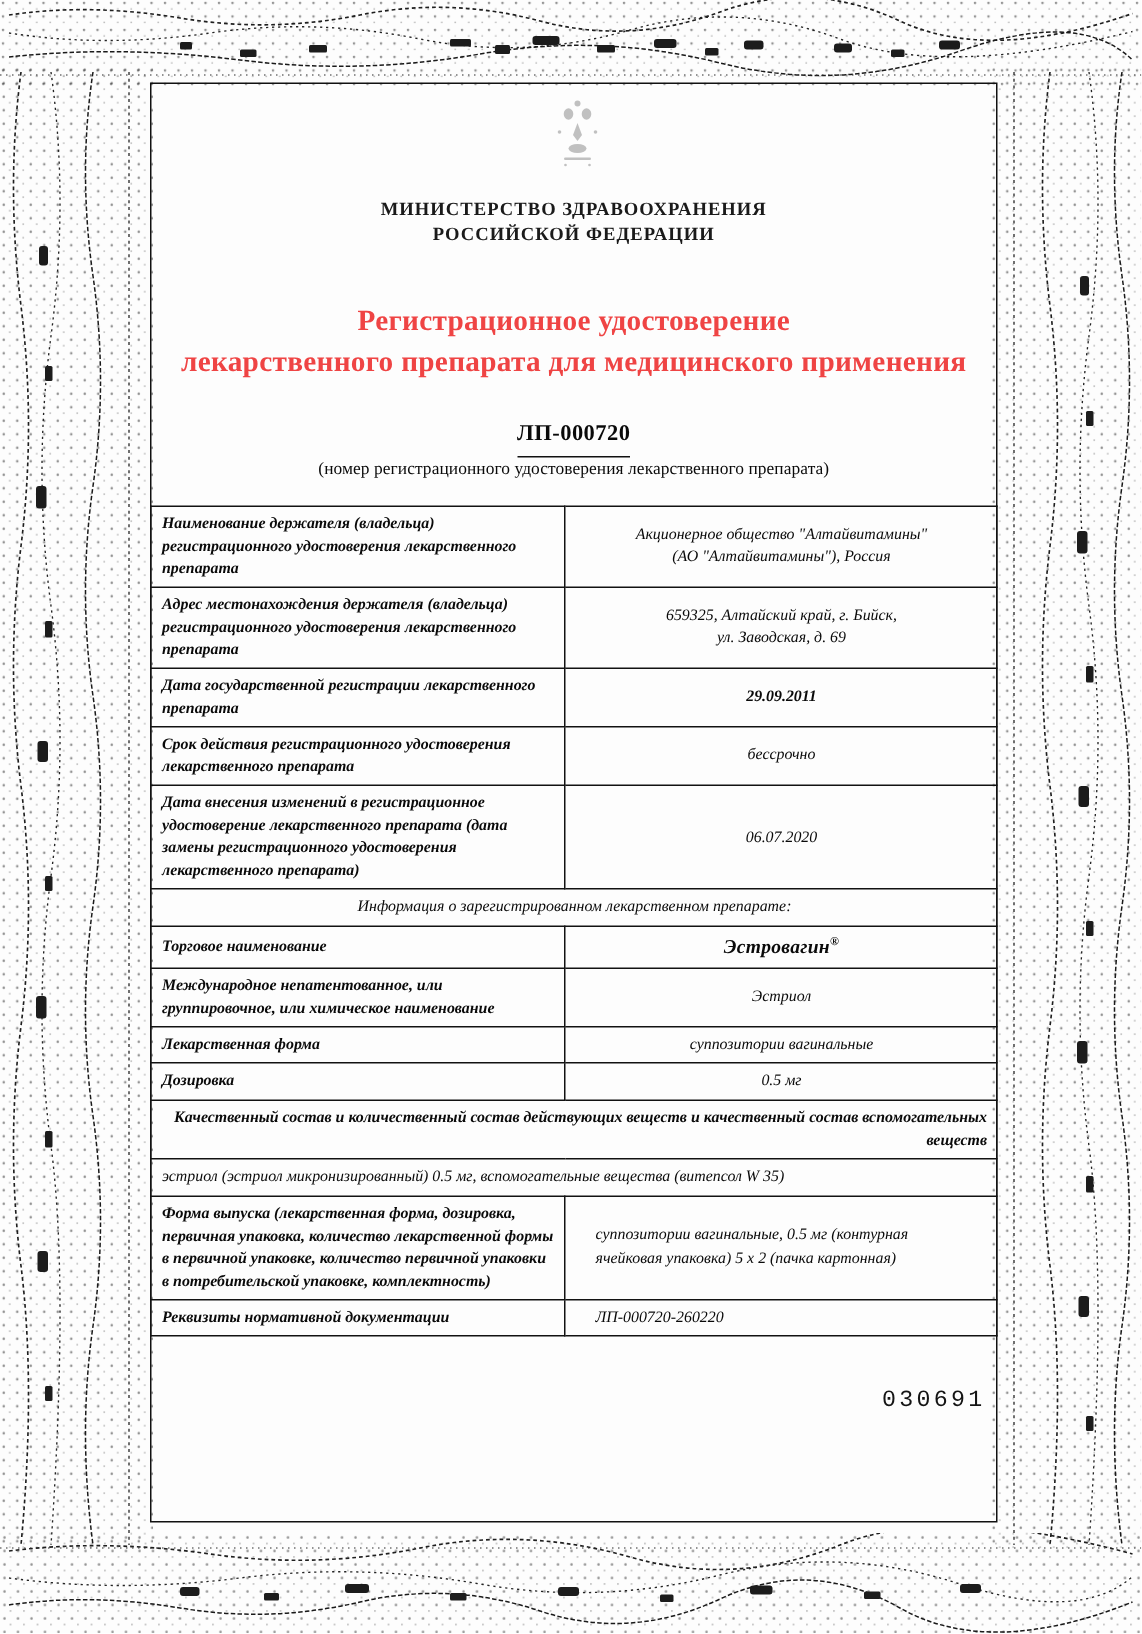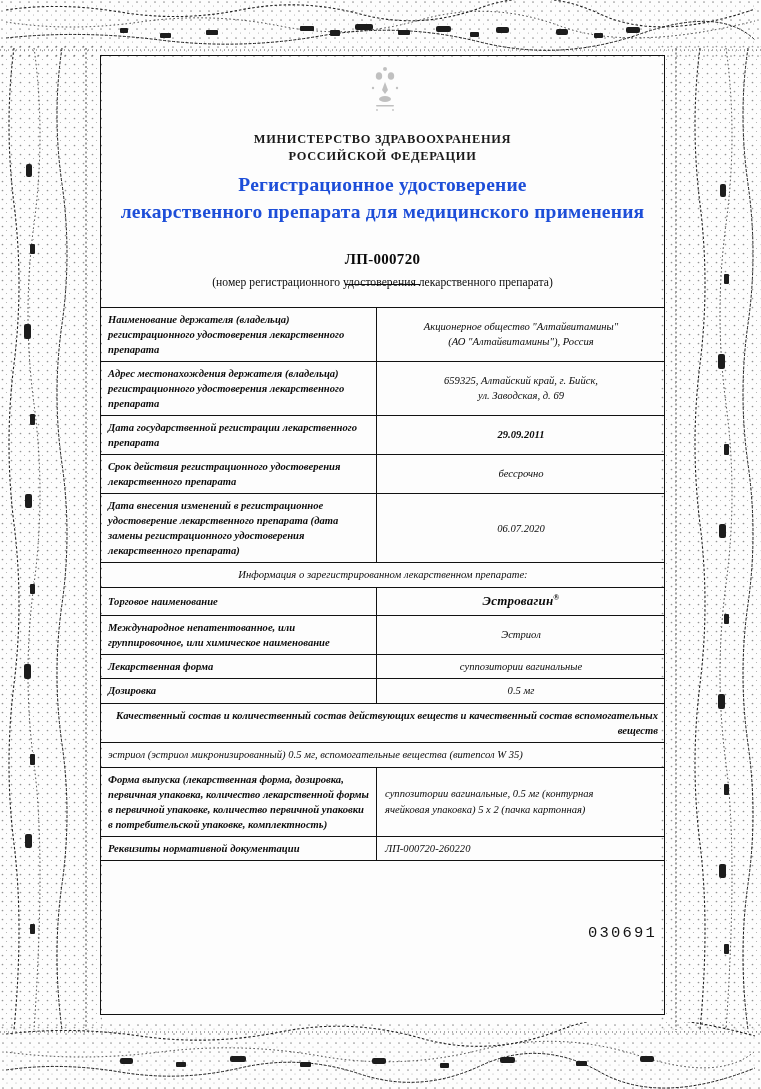--- a/index.html
+++ b/index.html
@@ -68,40 +68,40 @@
     font-family: "Liberation Serif", serif;
     font-size: 12.4px;
     font-weight: bold;
     letter-spacing: 0.7px;
     line-height: 1.33;
     color: #1a1a1a;
   }
 
   .cert-title {
     text-align: center;
-    margin-top: 8px;
+    margin-top: 38px;
     font-family: "Liberation Serif", serif;
     font-weight: bold;
     font-size: 19.5px;
     line-height: 1.38;
     letter-spacing: 0.2px;
-    color: #1d4ed8;
+    color: #ef4444;
   }
   .cert-title .line2 { font-size: 19.5px; white-space: nowrap; }
 
   .reg-number {
     text-align: center;
     margin-top: 25px;
     font-size: 15px;
     font-weight: bold;
     letter-spacing: 0.3px;
   }
   .reg-number span {
     border-bottom: 1.5px solid #111;
-    padding-bottom: 17px;
+    padding-bottom: 7px;
   }
 
   .reg-caption {
     text-align: center;
     margin-top: 8px;
     font-size: 11.6px;
     letter-spacing: 0.05px;
   }
 
   
@@ -121,21 +121,21 @@
   td.lbl {
     width: 262px;
     font-weight: bold;
     line-height: 1.42;
     text-align: left;
   }
   td.val {
     line-height: 1.45;
     text-align: center;
   }
-  td.val.left { text-align: left; padding-left: 8px; }
+  td.val.left { text-align: left; padding-left: 20px; }
   td.val.bold { font-weight: bold; }
   td.full {
     text-align: center;
     font-weight: normal;
     line-height: 1.45;
   }
   td.full.bold-left {
     text-align: right;
     font-weight: bold;
   }

